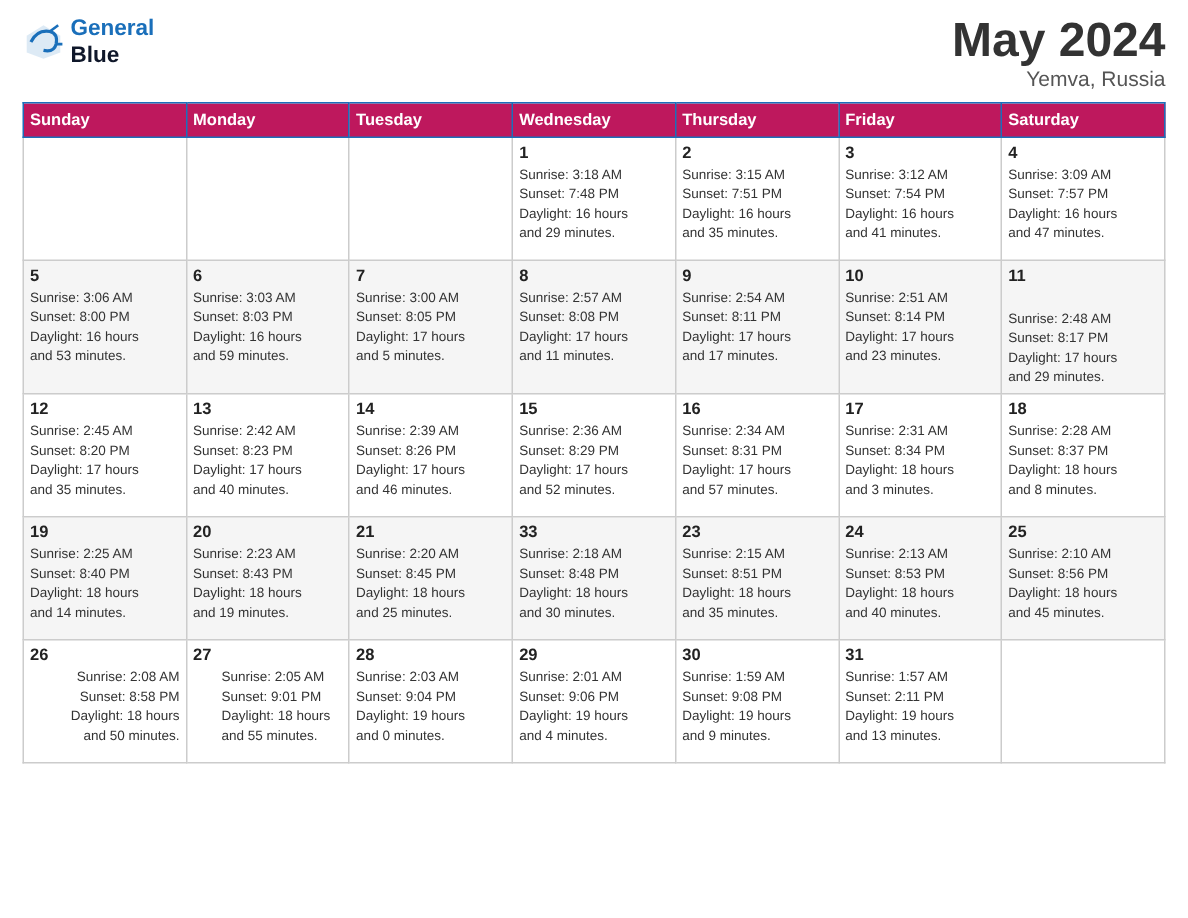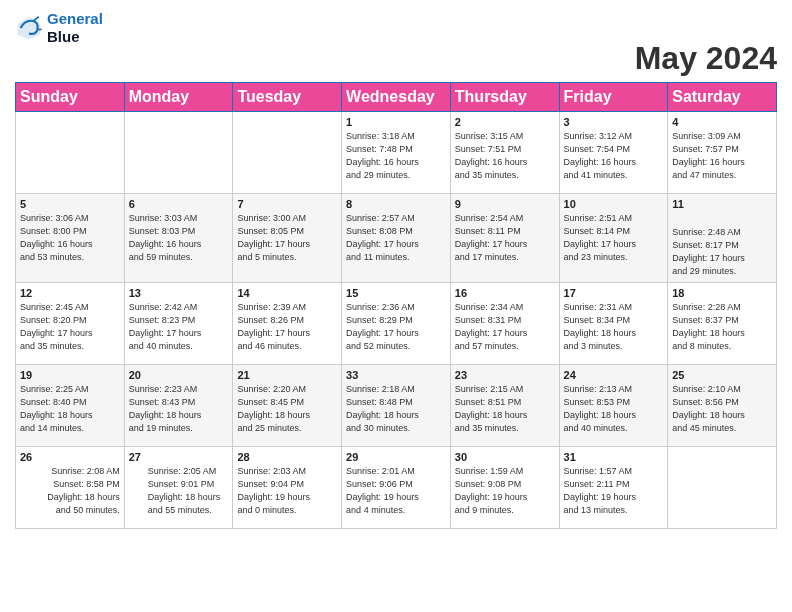--- a/index.html
+++ b/index.html
@@ -26,42 +26,41 @@
       display: flex;
       align-items: center;
       gap: 4px;
     }
     .logo-icon {
       width: 28px;
       height: 28px;
     }
     .title-block {
       text-align: right;
-      margin-top: 32px;
     }
     .month-year {
       font-size: 32px;
       font-weight: bold;
       color: #333;
       line-height: 1;
     }
     .location {
       font-size: 14px;
       color: #555;
       margin-top: 2px;
     }
     table {
       width: 100%;
       border-collapse: collapse;
       table-layout: fixed;
     }
     thead th {
-      background-color: #ec4899;
+      background-color: #be185d;
       color: #fff;
-      font-size: 16px;
+      font-size: 11px;
       font-weight: bold;
       padding: 5px 4px;
       text-align: left;
       border: 1px solid #1a6fba;
     }
     tbody td {
       border: 1px solid #ccc;
       vertical-align: top;
       padding: 4px 4px 4px 4px;
       font-size: 9.2px;
@@ -99,20 +98,21 @@
         <path d="M26 10 L34 4" stroke="#1a6fba" stroke-width="2.5"></path>
         <path d="M32 22 L38 22" stroke="#1a6fba" stroke-width="2.5"></path>
       </svg>
       <div>
         <div style="font-size:15px;font-weight:bold;color:#1a6fba;line-height:1.2">General</div>
         <div style="font-size:15px;font-weight:bold;color:#0f172a;line-height:1.2">Blue</div>
       </div>
     </div>
     <div class="title-block">
       <div class="month-year">May 2024</div>
+      <div class="location">Yemva, Russia</div>
     </div>
   </div>
 
   <table>
     <thead>
       <tr>
         <th>Sunday</th>
         <th>Monday</th>
         <th>Tuesday</th>
         <th>Wednesday</th>

